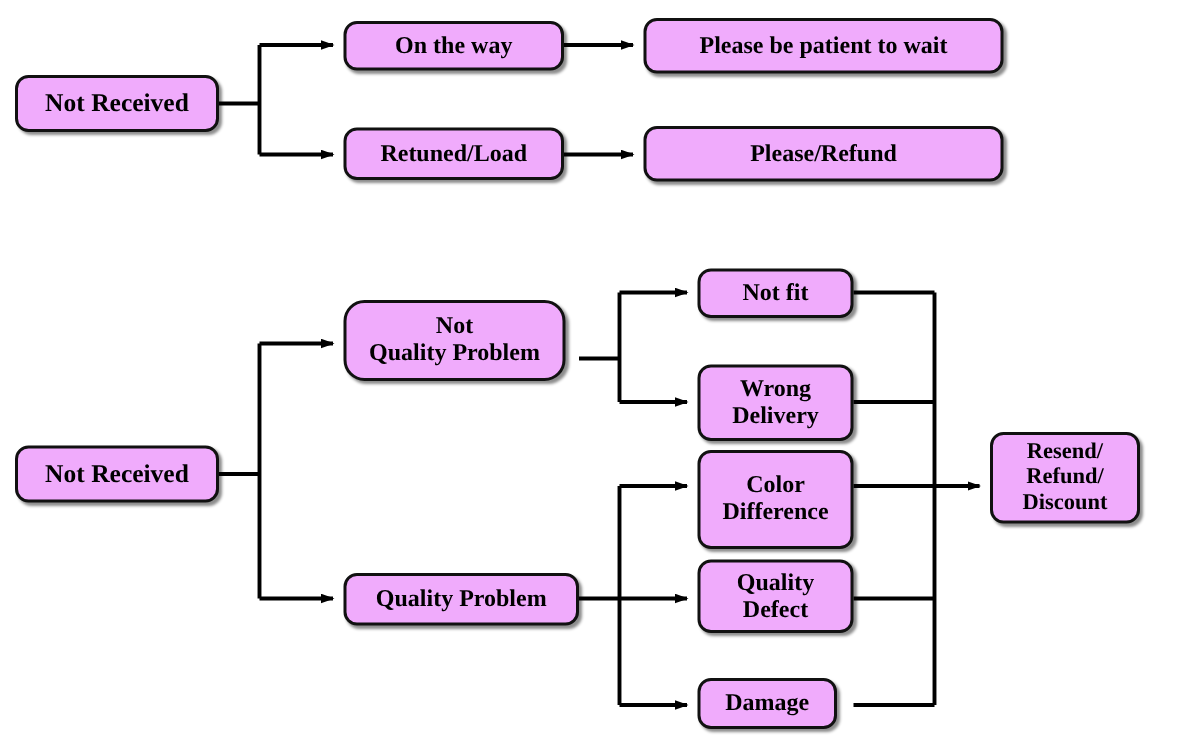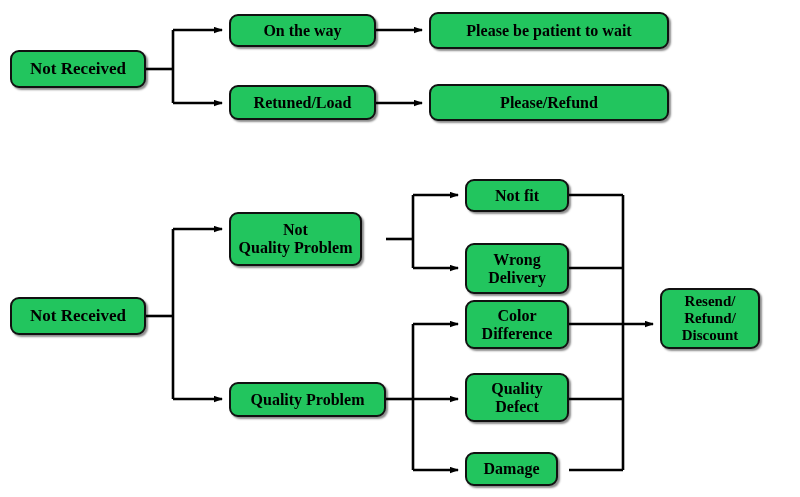--- a/index.html
+++ b/index.html
@@ -19,21 +19,21 @@
     position: absolute;
     left: 0;
     top: 0;
     width: 800px;
     height: 497px;
     pointer-events: none;
   }
   .node {
     position: absolute;
     box-sizing: border-box;
-    background: #22c55e;
+    background: #f0abfc;
     border: 2px solid #111111;
     border-radius: 9px;
     box-shadow: 2px 2px 2px rgba(0,0,0,0.45);
     display: flex;
     align-items: center;
     justify-content: center;
     text-align: center;
     font-weight: bold;
     color: #000000;
     line-height: 1.12;
@@ -114,39 +114,39 @@
   </div>
 
   <div class="node f16" style="left:429px; top:84px; width:240px; height:37px;">
     <span>Please/Refund</span>
   </div>
 
   <div class="node f17" style="left:10px; top:297px; width:136px; height:38px;">
     <span>Not Received</span>
   </div>
 
-  <div class="node f16" style="left:229px; top:212px; width:133px; height:54px;">
+  <div class="node f16" style="left:229px; top:200px; width:148px; height:54px;border-radius:14px;">
     <span>Not
 Quality Problem</span>
   </div>
 
   <div class="node f16" style="left:229px; top:382px; width:157px; height:35px;">
     <span>Quality Problem</span>
   </div>
 
   <div class="node f16" style="left:465px; top:179px; width:104px; height:33px;">
     <span>Not fit</span>
   </div>
 
   <div class="node f16" style="left:465px; top:243px; width:104px; height:51px;">
     <span>Wrong
 Delivery</span>
   </div>
 
-  <div class="node f16" style="left:465px; top:300px; width:104px; height:49px;">
+  <div class="node f16" style="left:465px; top:300px; width:104px; height:66px;">
     <span>Color
 Difference</span>
   </div>
 
   <div class="node f16" style="left:465px; top:373px; width:104px; height:49px;">
     <span>Quality
 Defect</span>
   </div>
 
   <div class="node f16" style="left:465px; top:452px; width:93px; height:34px;">

